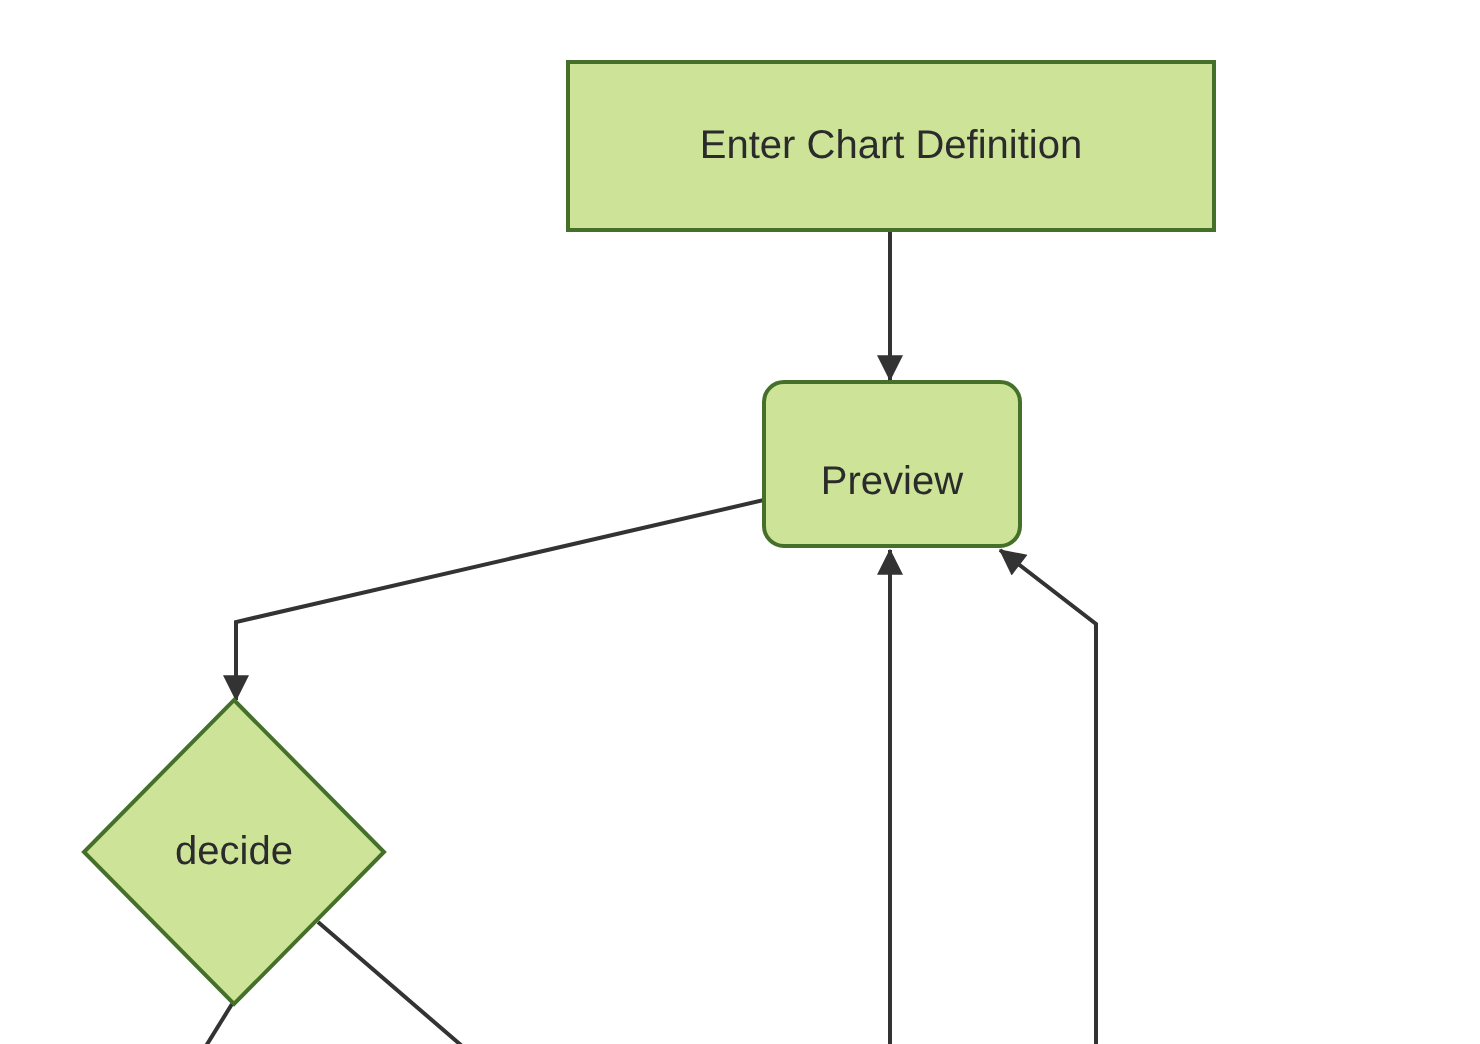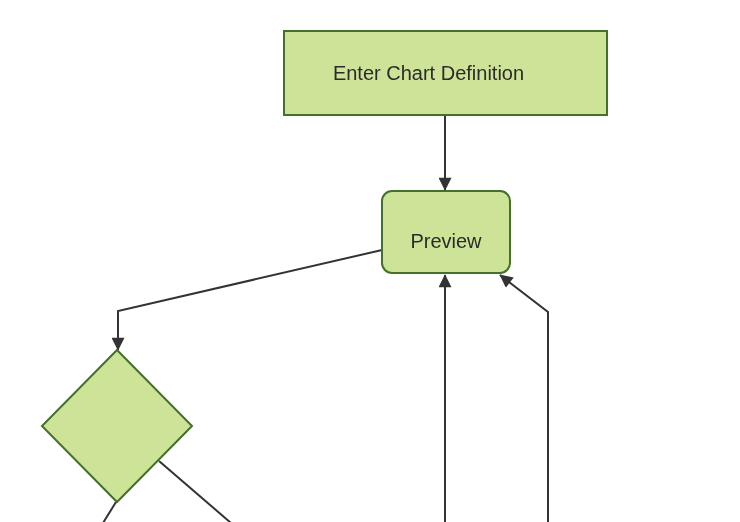--- a/index.html
+++ b/index.html
@@ -71,16 +71,17 @@
         <polyline points="116,502 103,523" class="edge-line"></polyline>
         <polyline points="159,461 231,523" class="edge-line"></polyline>
       </g>
     <g id="shapes-layer">
         <rect x="284" y="31" width="323" height="84" class="node-shape"></rect>
         <rect x="382" y="191" width="128" height="82" rx="10" ry="10" class="node-shape"></rect>
         <polygon points="117,350 192,426 117,502 42,426" class="node-shape"></polygon>
       </g>
   </svg>
   <div id="labels-layer">
-      <div class="node-label" style="left: 267px; top: 31px; width: 323px; height: 84px; border-radius: 13px;">Enter Chart Definition</div>
+      <div class="node-label" style="left: 284px; top: 31px; width: 323px; height: 84px; border-radius: 13px;">Enter Chart Definition</div>
       <div class="node-label" style="left: 382px; top: 191px; width: 128px; height: 100px;">Preview</div>
+      <div class="node-label" style="left: 42px; top: 350px; width: 150px; height: 152px;">decide</div>
     </div>
 </div>
 
 </body></html>

